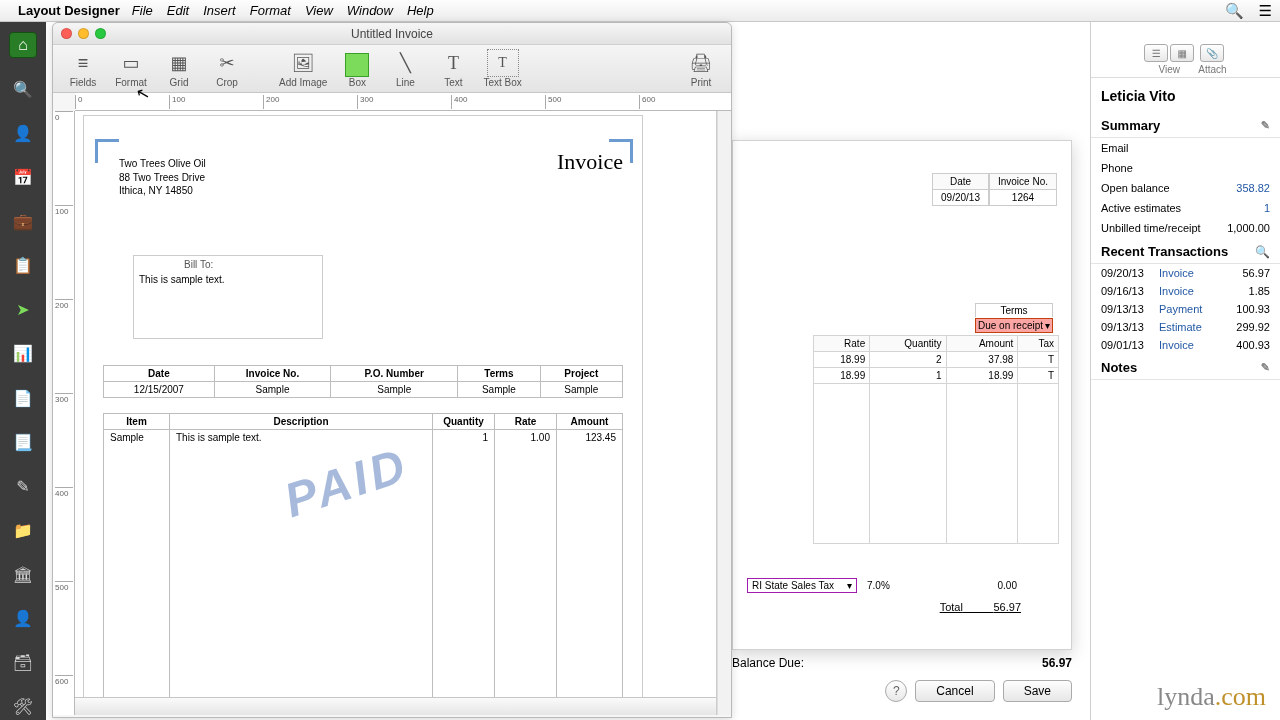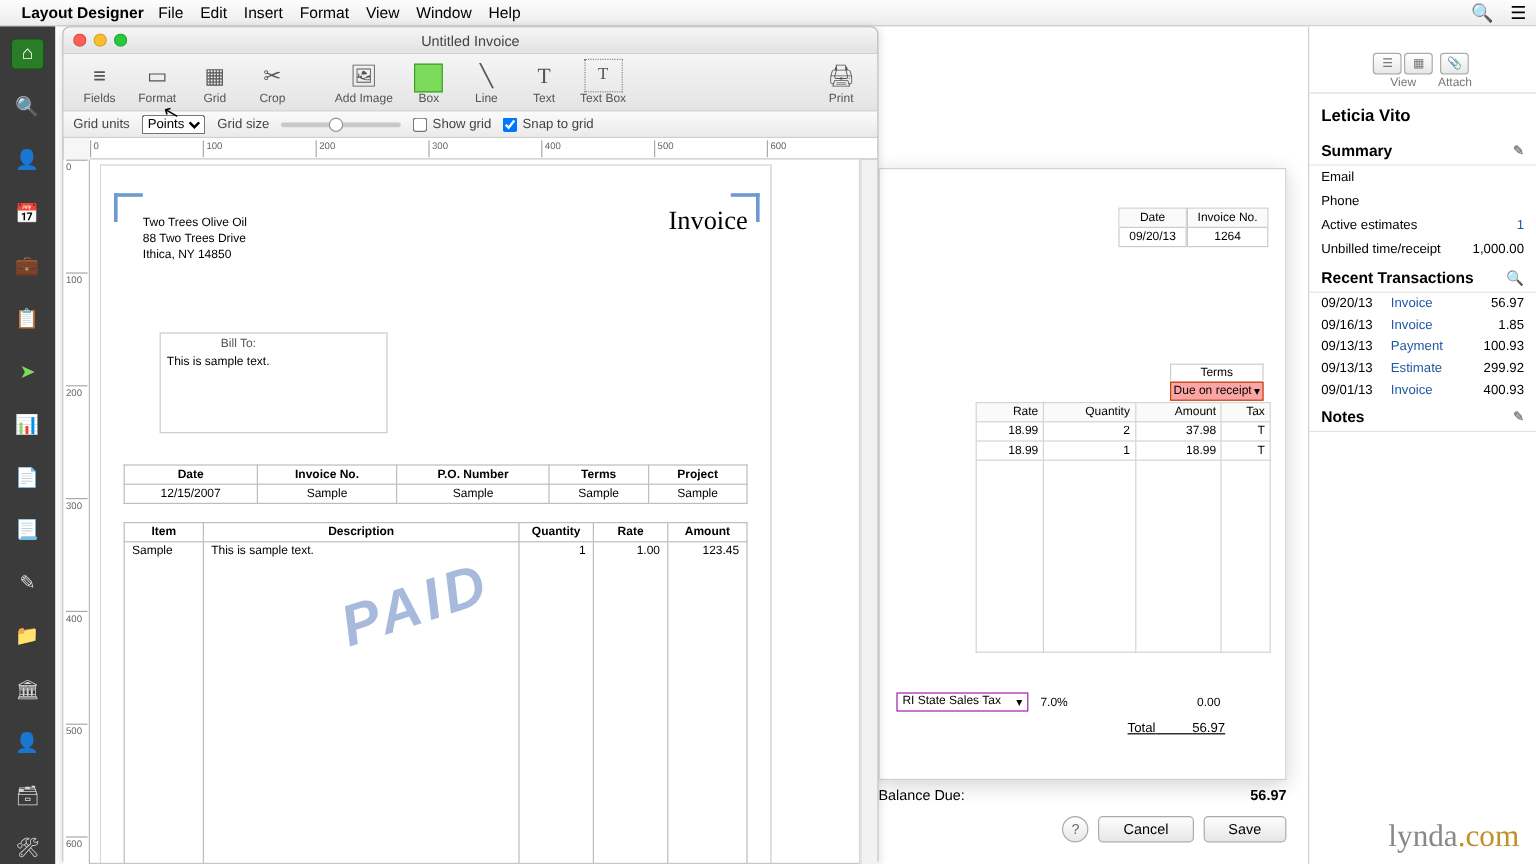--- a/index.html
+++ b/index.html
@@ -18,21 +18,21 @@
   height: 22px;
   background: linear-gradient(#fdfdfd, #ececec);
   border-bottom: 1px solid #c8c8c8;
   display: flex;
   align-items: center;
   padding: 0 8px;
   position: relative;
 }
 .menubar .apple { font-size: 14px; margin-right: 10px; }
 .menubar .app-name { font-weight: bold; margin-right: 12px; font-size: 13px; }
-.menubar .menu-item { margin-right: 14px; font-size: 13px; }
+.menubar .menu-item { margin-right: 14px; font-size: 13px; font-style: italic; }
 .menubar .right-icons { position: absolute; right: 8px; display: flex; gap: 14px; align-items: center; }
 .menubar .right-icons span { font-size: 15px; }
 
 
 .left-strip {
   position: absolute;
   top: 22px;
   left: 0;
   width: 46px;
   height: 698px;
@@ -453,36 +453,20 @@
         <div class="ticon" style="border:1px dotted #888;font-family:Georgia;font-size:14px">T</div>
         <span>Text Box</span>
       </div>
     <div class="spacer"></div>
     <div class="tool-btn">
         <div class="ticon">🖨</div>
         <span>Print</span>
       </div>
   </div>
 
-  <div class="options-bar">
-    <span>Grid units</span>
-    <select><option>Points</option></select>
-    <span>Grid size</span>
-    <div class="slider">
-        <div class="thumb"></div>
-      </div>
-    <label class="chk">
-        <input type="checkbox" style="">
-        <span>Show grid</span>
-      </label>
-    <label class="chk">
-        <input type="checkbox" checked="" style="">
-        <span>Snap to grid</span>
-      </label>
-  </div>
 
   <div class="ruler-h">
     <span class="tick" style="left:0">0</span>
     <span class="tick" style="left:94px">100</span>
     <span class="tick" style="left:188px">200</span>
     <span class="tick" style="left:282px">300</span>
     <span class="tick" style="left:376px">400</span>
     <span class="tick" style="left:470px">500</span>
     <span class="tick" style="left:564px">600</span>
   </div>
@@ -594,20 +578,24 @@
   </div>
   <div class="kv">
       <span>Email</span>
       <span></span>
     </div>
   <div class="kv">
       <span>Phone</span>
       <span></span>
     </div>
   <div class="kv">
+      <span>Open balance</span>
+      <span class="v link">358.82</span>
+    </div>
+  <div class="kv">
       <span>Active estimates</span>
       <span class="v link">1</span>
     </div>
   <div class="kv">
       <span>Unbilled time/receipt</span>
       <span>1,000.00</span>
     </div>
 
   <div class="section-head">
     <span>Recent Transactions</span>

